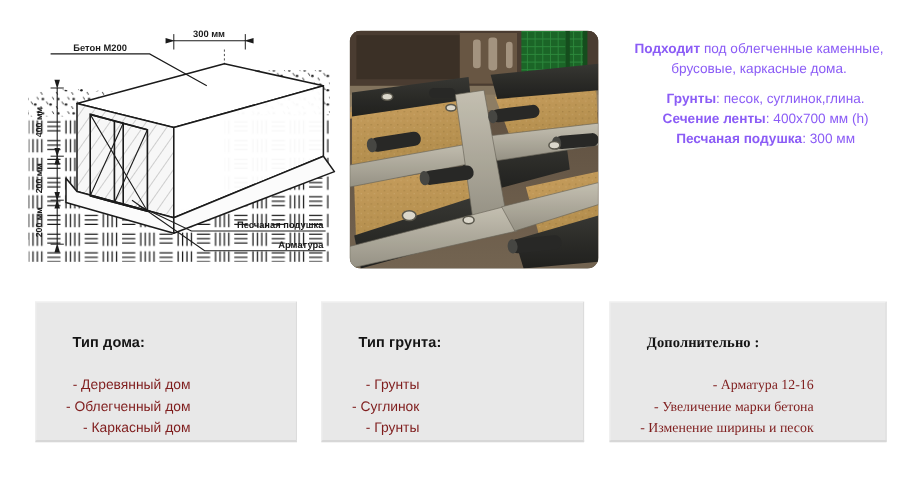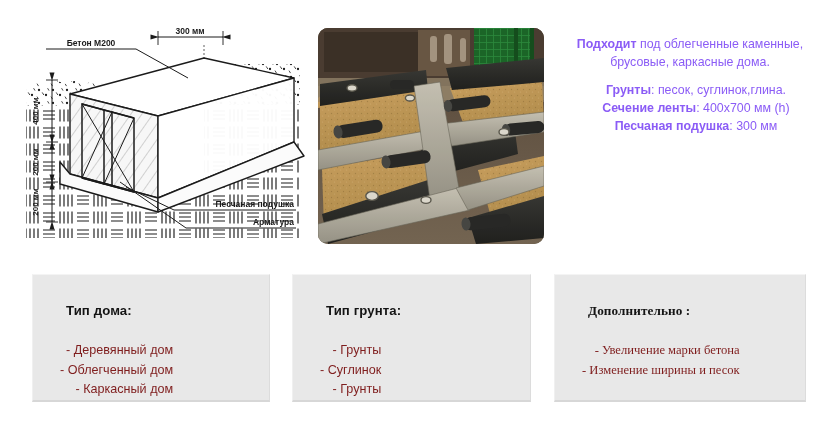--- a/index.html
+++ b/index.html
@@ -303,19 +303,20 @@
       <ul class="bx-list">
         <li>- Грунты</li>
         <li>- Суглинок</li>
         <li>- Грунты</li>
       </ul>
     </div>
 
     <div class="box" id="box-extra">
       <div class="bx-title">Дополнительно :</div>
       <ul class="bx-list">
+        <li>- Арматура 12-16</li>
         <li>- Увеличение марки бетона</li>
         <li>- Изменение ширины и песок</li>
       </ul>
     </div>
 
   </div>
 </div>
 
 </body></html>

